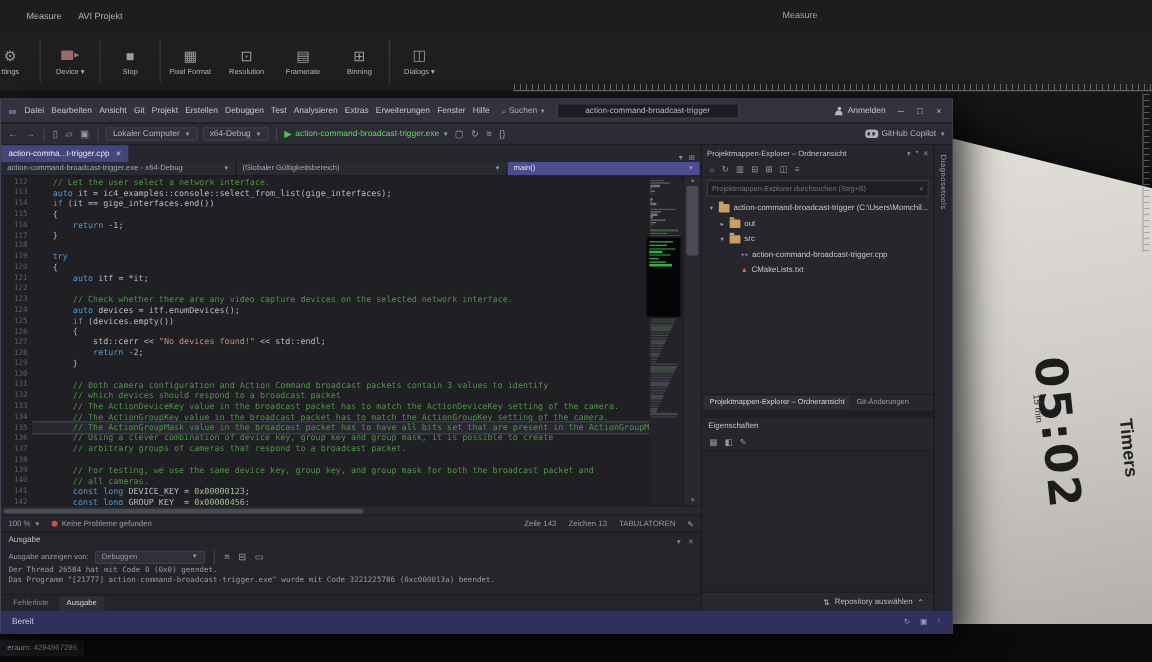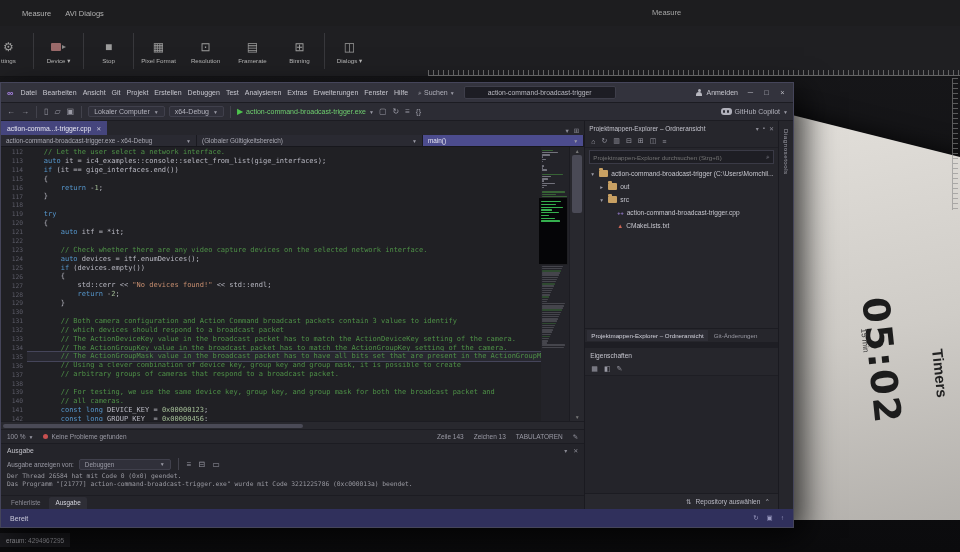--- a/index.html
+++ b/index.html
@@ -149,21 +149,21 @@
                font-size:6.5px;color:#9a9aa0;z-index:2;white-space:nowrap}
 </style>
 </head>
 <body>
 
 <div class="stage">
 
   <span class="cap-appicon">▦</span>
   <div class="cap-menubar">
       <span class="cap-menu">Measure</span>
-      <span class="cap-menu">AVI Dialogs</span>
+      <span class="cap-menu">AVI Projekt</span>
     </div>
   <span class="cap-right-title">Measure</span>
   <div class="cap-toolbar">
       <div class="cap-btn cut">
        <span class="cap-ic">⚙</span>
         <span class="cap-lbl">ttings</span>
      </div>
       <div class="cap-sep"></div>
       <div class="cap-btn">
        <span class="cap-ic">

